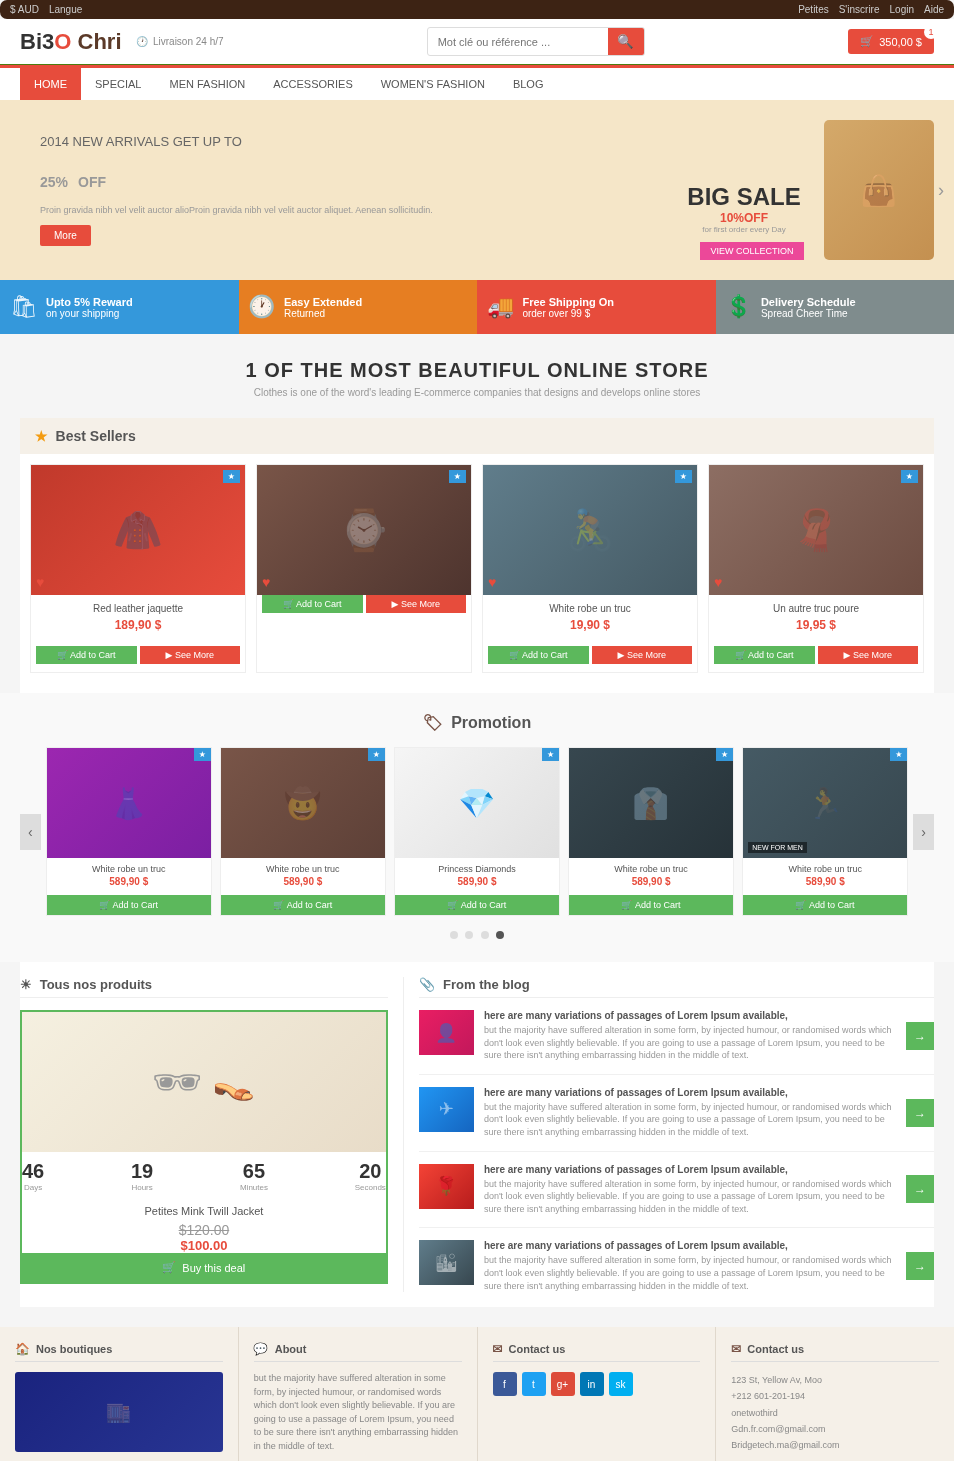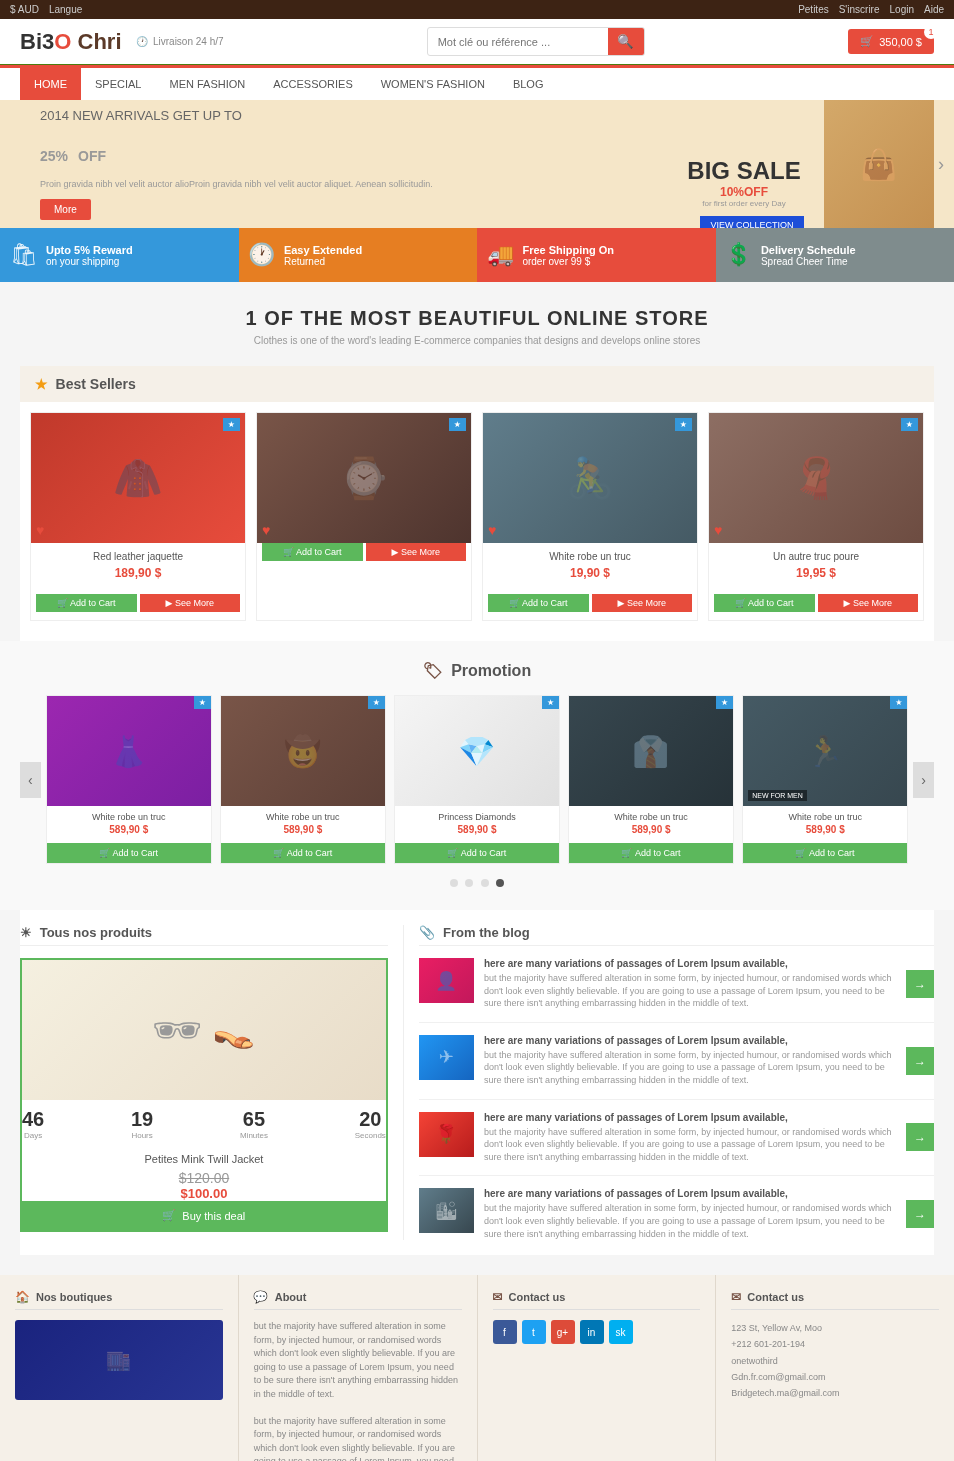--- a/index.html
+++ b/index.html
@@ -1,19 +1,19 @@
 <!DOCTYPE html>
 <html><head>
   <meta charset="utf-8">
   <style>
     * { margin: 0; padding: 0; box-sizing: border-box; }
     body { font-family: Arial, sans-serif; font-size: 12px; background: #f5f5f5; width: 954px; }
 
     
-    .top-bar { background: #3d2314; color: #ccc; font-size: 10px; padding: 4px 10px; display: flex; justify-content: space-between; align-items: center; }
+    .top-bar { background: #3d2314; color: #ccc; font-size: 10px; padding: 4px 10px; display: flex; justify-content: space-between; align-items: center; border-radius: 7px; }
     .top-bar-left { display: flex; gap: 10px; align-items: center; }
     .top-bar-right { display: flex; gap: 10px; }
     .top-bar a { color: #ccc; text-decoration: none; }
 
     
     .header { background: #fff; padding: 8px 20px; display: flex; align-items: center; justify-content: space-between; border-bottom: 1px solid #4d7c0f; }
     .logo { font-size: 22px; font-weight: bold; color: #333; }
     .logo span { color: #e74c3c; }
     .delivery-info { font-size: 10px; color: #888; display: flex; align-items: center; gap: 4px; }
     .search-bar { display: flex; align-items: center; border: 1px solid #ddd; border-radius: 3px; overflow: hidden; }
@@ -21,31 +21,31 @@
     .search-btn { background: #e74c3c; border: none; color: #fff; padding: 6px 10px; cursor: pointer; }
     .cart-btn { background: #e74c3c; border: none; color: #fff; padding: 6px 12px; border-radius: 3px; cursor: pointer; font-size: 11px; display: flex; align-items: center; gap: 5px; position: relative; }
     .cart-badge { background: #fff; color: #e74c3c; border-radius: 50%; font-size: 9px; width: 14px; height: 14px; display: flex; align-items: center; justify-content: center; position: absolute; top: -4px; right: -4px; }
 
     
     .nav { background: #fff; border-top: 3px solid #e74c3c; padding: 0 20px; display: flex; }
     .nav-item { padding: 10px 14px; font-size: 11px; color: #555; cursor: pointer; text-decoration: none; display: block; }
     .nav-item.active { background: #e74c3c; color: #fff; }
 
     
-    .hero { background: #f5e6c8; margin: 0; position: relative; overflow: hidden; height: 128px; display: flex; align-items: center; }
+    .hero { background: #f5e6c8; margin: 0; position: relative; overflow: hidden; height: 180px; display: flex; align-items: center; }
     .hero-left { flex: 1; padding: 20px 40px; }
     .hero-tag { font-size: 13px; color: #666; margin-bottom: 5px; }
     .hero-discount { font-size: 36px; font-weight: bold; color: #333; }
     .hero-discount span { font-size: 14px; color: #999; }
     .hero-text { font-size: 9px; color: #999; margin: 8px 0; line-height: 1.5; }
     .hero-btn { background: #e74c3c; color: #fff; border: none; padding: 5px 14px; font-size: 10px; cursor: pointer; border-radius: 2px; }
     .hero-right { width: 300px; text-align: center; position: relative; padding: 10px; }
     .big-sale-title { font-size: 30px; font-weight: bold; color: #333; }
     .big-sale-sub { font-size: 12px; color: #e74c3c; font-weight: bold; }
-    .view-collection-btn { background: #1d4ed8; color: #fff; border: none; padding: 4px 10px; font-size: 9px; cursor: pointer; margin-top: 5px; margin-left: 16px; }
+    .view-collection-btn { background: #ec4899; color: #fff; border: none; padding: 4px 10px; font-size: 9px; cursor: pointer; margin-top: 5px; margin-left: 16px; }
     .hero-img { width: 120px; height: 140px; background: linear-gradient(135deg, #d4a96a, #c49050); border-radius: 5px; margin-left: auto; display: flex; align-items: center; justify-content: center; color: #fff; font-size: 10px; }
     .hero-nav { position: absolute; right: 10px; top: 50%; transform: translateY(-50%); color: #999; font-size: 18px; cursor: pointer; }
 
     
     .features { display: flex; margin: 0; }
     .feature-box { flex: 1; padding: 14px 10px; display: flex; align-items: center; gap: 8px; color: #fff; font-size: 10px; }
     .feature-box.blue { background: #3498db; }
     .feature-box.orange { background: #e67e22; }
     .feature-box.red { background: #e74c3c; }
     .feature-box.gray { background: #7f8c8d; }

